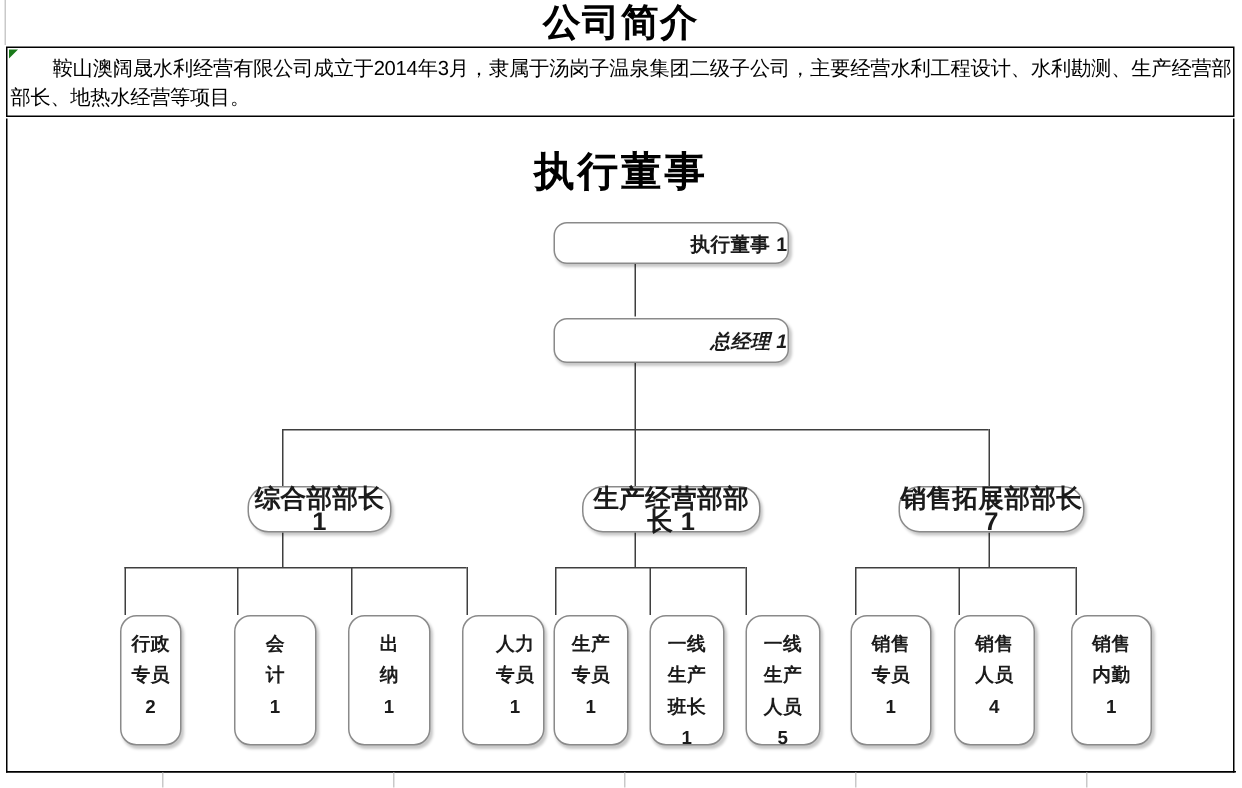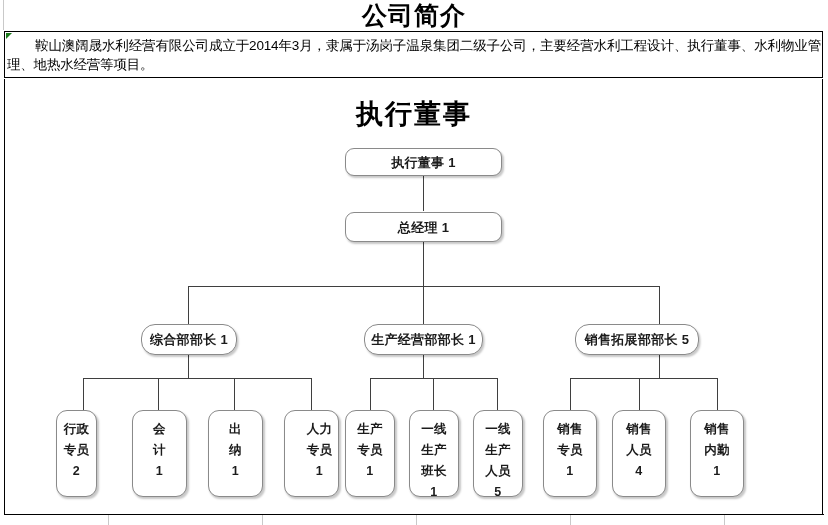--- a/index.html
+++ b/index.html
@@ -128,30 +128,31 @@
   
   .node {
     position: absolute;
     box-sizing: border-box;
     background: #ffffff;
     border: 1px solid #8a8a8a;
     border-radius: 9px;
     box-shadow: 1.5px 2px 2px rgba(0,0,0,0.22);
     display: flex;
     align-items: center;
-    justify-content: center;
+    justify-content: flex-end;
     text-align: center;
     color: #1b1b1b;
     font-weight: 700;
     font-size: 12.5px;
     line-height: 15px;
     letter-spacing: 0.3px;
+    margin-left: 24px;
   }
   .node.lvl1, .node.lvl2 { font-size: 13px; }
-  .node.dept { font-size: 13px; border-radius: 14px; }
+  .node.dept { font-size: 17px; border-radius: 14px; }
 
   .node.leaf {
     border-radius: 11px;
     font-size: 12.5px;
     line-height: 21px;
     align-items: flex-start;
     padding-top: 8px;
   }
   .node.leaf .lines { width: 100%; }
   .node.leaf .lines span { display: block; }
@@ -162,21 +163,21 @@
 <div class="sheet">
 
   <div class="edge-left-thin"></div>
 
   <div class="title-row">
     <div class="doc-title">公司简介</div>
   </div>
 
   <div class="para-cell">
     <div class="comment-flag"></div>
-    <div class="para-text">鞍山澳阔晟水利经营有限公司成立于2014年3月，隶属于汤岗子温泉集团二级子公司，主要经营水利工程设计、执行董事、水利物业管理、地热水经营等项目。</div>
+    <div class="para-text">鞍山澳阔晟水利经营有限公司成立于2014年3月，隶属于汤岗子温泉集团二级子公司，主要经营水利工程设计、水利勘测、生产经营部部长、地热水经营等项目。</div>
   </div>
 
   <div class="chart-cell"></div>
 
   <div class="org-title">执行董事</div>
 
   <div class="org-canvas">
 
     <div class="ln v" style="left:423px; top:176px; height:35px;"></div>
 
@@ -202,32 +203,32 @@
     <div class="ln v" style="left:659px; top:355px; height:23px;"></div>
     <div class="ln h" style="left:570px; top:378px; width:147px;"></div>
     <div class="ln v" style="left:570px; top:378px; height:32px;"></div>
     <div class="ln v" style="left:639px; top:378px; height:32px;"></div>
     <div class="ln v" style="left:717px; top:378px; height:32px;"></div>
 
     <div class="node lvl1" style="left:345px; top:148px; width:157px; height:28px;">
       <span>执行董事 1</span>
     </div>
 
-    <div class="node lvl2" style="left:345px; top:212px; width:157px; height:30px;">
+    <div class="node lvl2" style="left:345px; top:212px; width:157px; height:30px;font-style:italic;">
       <span>总经理 1</span>
     </div>
 
     <div class="node dept" style="left:141px; top:324px; width:96px; height:31px;">
       <span>综合部部长 1</span>
     </div>
     <div class="node dept" style="left:364px; top:324px; width:119px; height:31px;">
       <span>生产经营部部长 1</span>
     </div>
     <div class="node dept" style="left:575px; top:324px; width:124px; height:31px;">
-      <span>销售拓展部部长 5</span>
+      <span>销售拓展部部长 7</span>
     </div>
 
     <div class="node leaf" style="left:56px; top:410px; width:41px; height:87px;">
       <div class="lines">
         <span>行政</span>
         <span>专员</span>
         <span>2</span>
       </div>
     </div>
     <div class="node leaf" style="left:132px; top:410px; width:55px; height:87px;">

